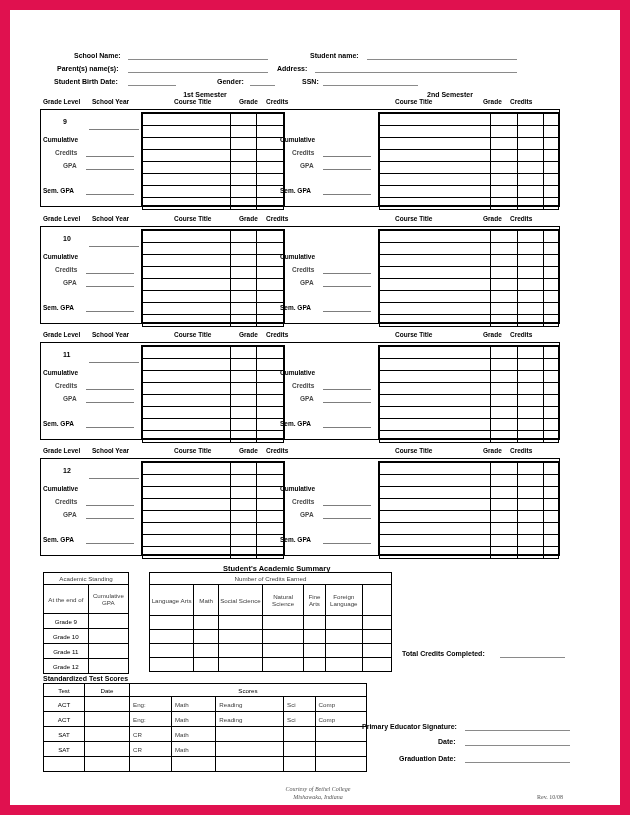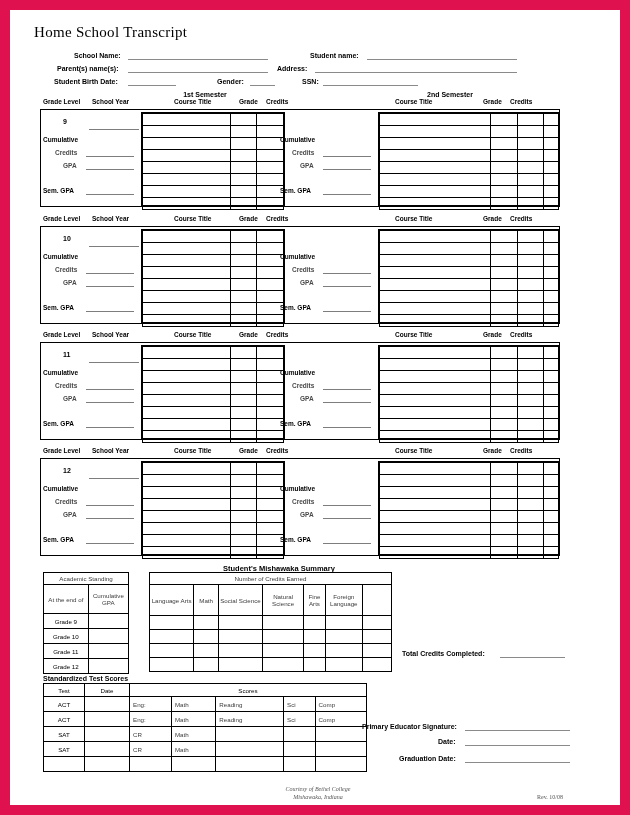--- a/index.html
+++ b/index.html
@@ -52,21 +52,20 @@
 
   .foot{position:absolute;font-family:"Liberation Serif", serif;font-style:italic;
         font-size:6px;color:#555;text-align:center;white-space:nowrap;}
 </style>
 </head>
 <body>
 
 <div class="page">
  <div class="inner" id="root">
 
-  <div class="title">Home School Transcript</div>
 
   <div class="fld" style="left:64px;top:42px;">School Name:</div>
   <div class="ln" style="left:118px;top:49px;width:140px;"></div>
 
   <div class="fld" style="left:300px;top:42px;">Student name:</div>
   <div class="ln" style="left:357px;top:49px;width:150px;"></div>
 
   <div class="fld" style="left:47px;top:55px;">Parent(s) name(s):</div>
   <div class="ln" style="left:118px;top:62px;width:140px;"></div>
 
@@ -601,21 +600,21 @@
                     <td style="width:26px;height:11px;"></td>
                     <td style="width:14px;height:11px;"></td>
                   </tr>
                 </tbody>
               </table>
             </div>
           </div>
         </div>
       </div>
 
-  <div class="sumtitle" style="left:213px;top:554px;">Student's Mishawaka Summary</div>
+  <div class="sumtitle" style="left:213px;top:554px;">Student's Academic Summary</div>
   <div id="summary-area">
         <table class="tb" style="left:33px;top:562px;width:86px;">
           <tbody>
             <tr>
               <td colspan="2" style="height:11px;">Academic Standing</td>
             </tr>
             <tr>
               <td style="height:28px;width:46px;">At the end of</td>
               <td style="width:40px;">Cumulative GPA</td>
             </tr>

